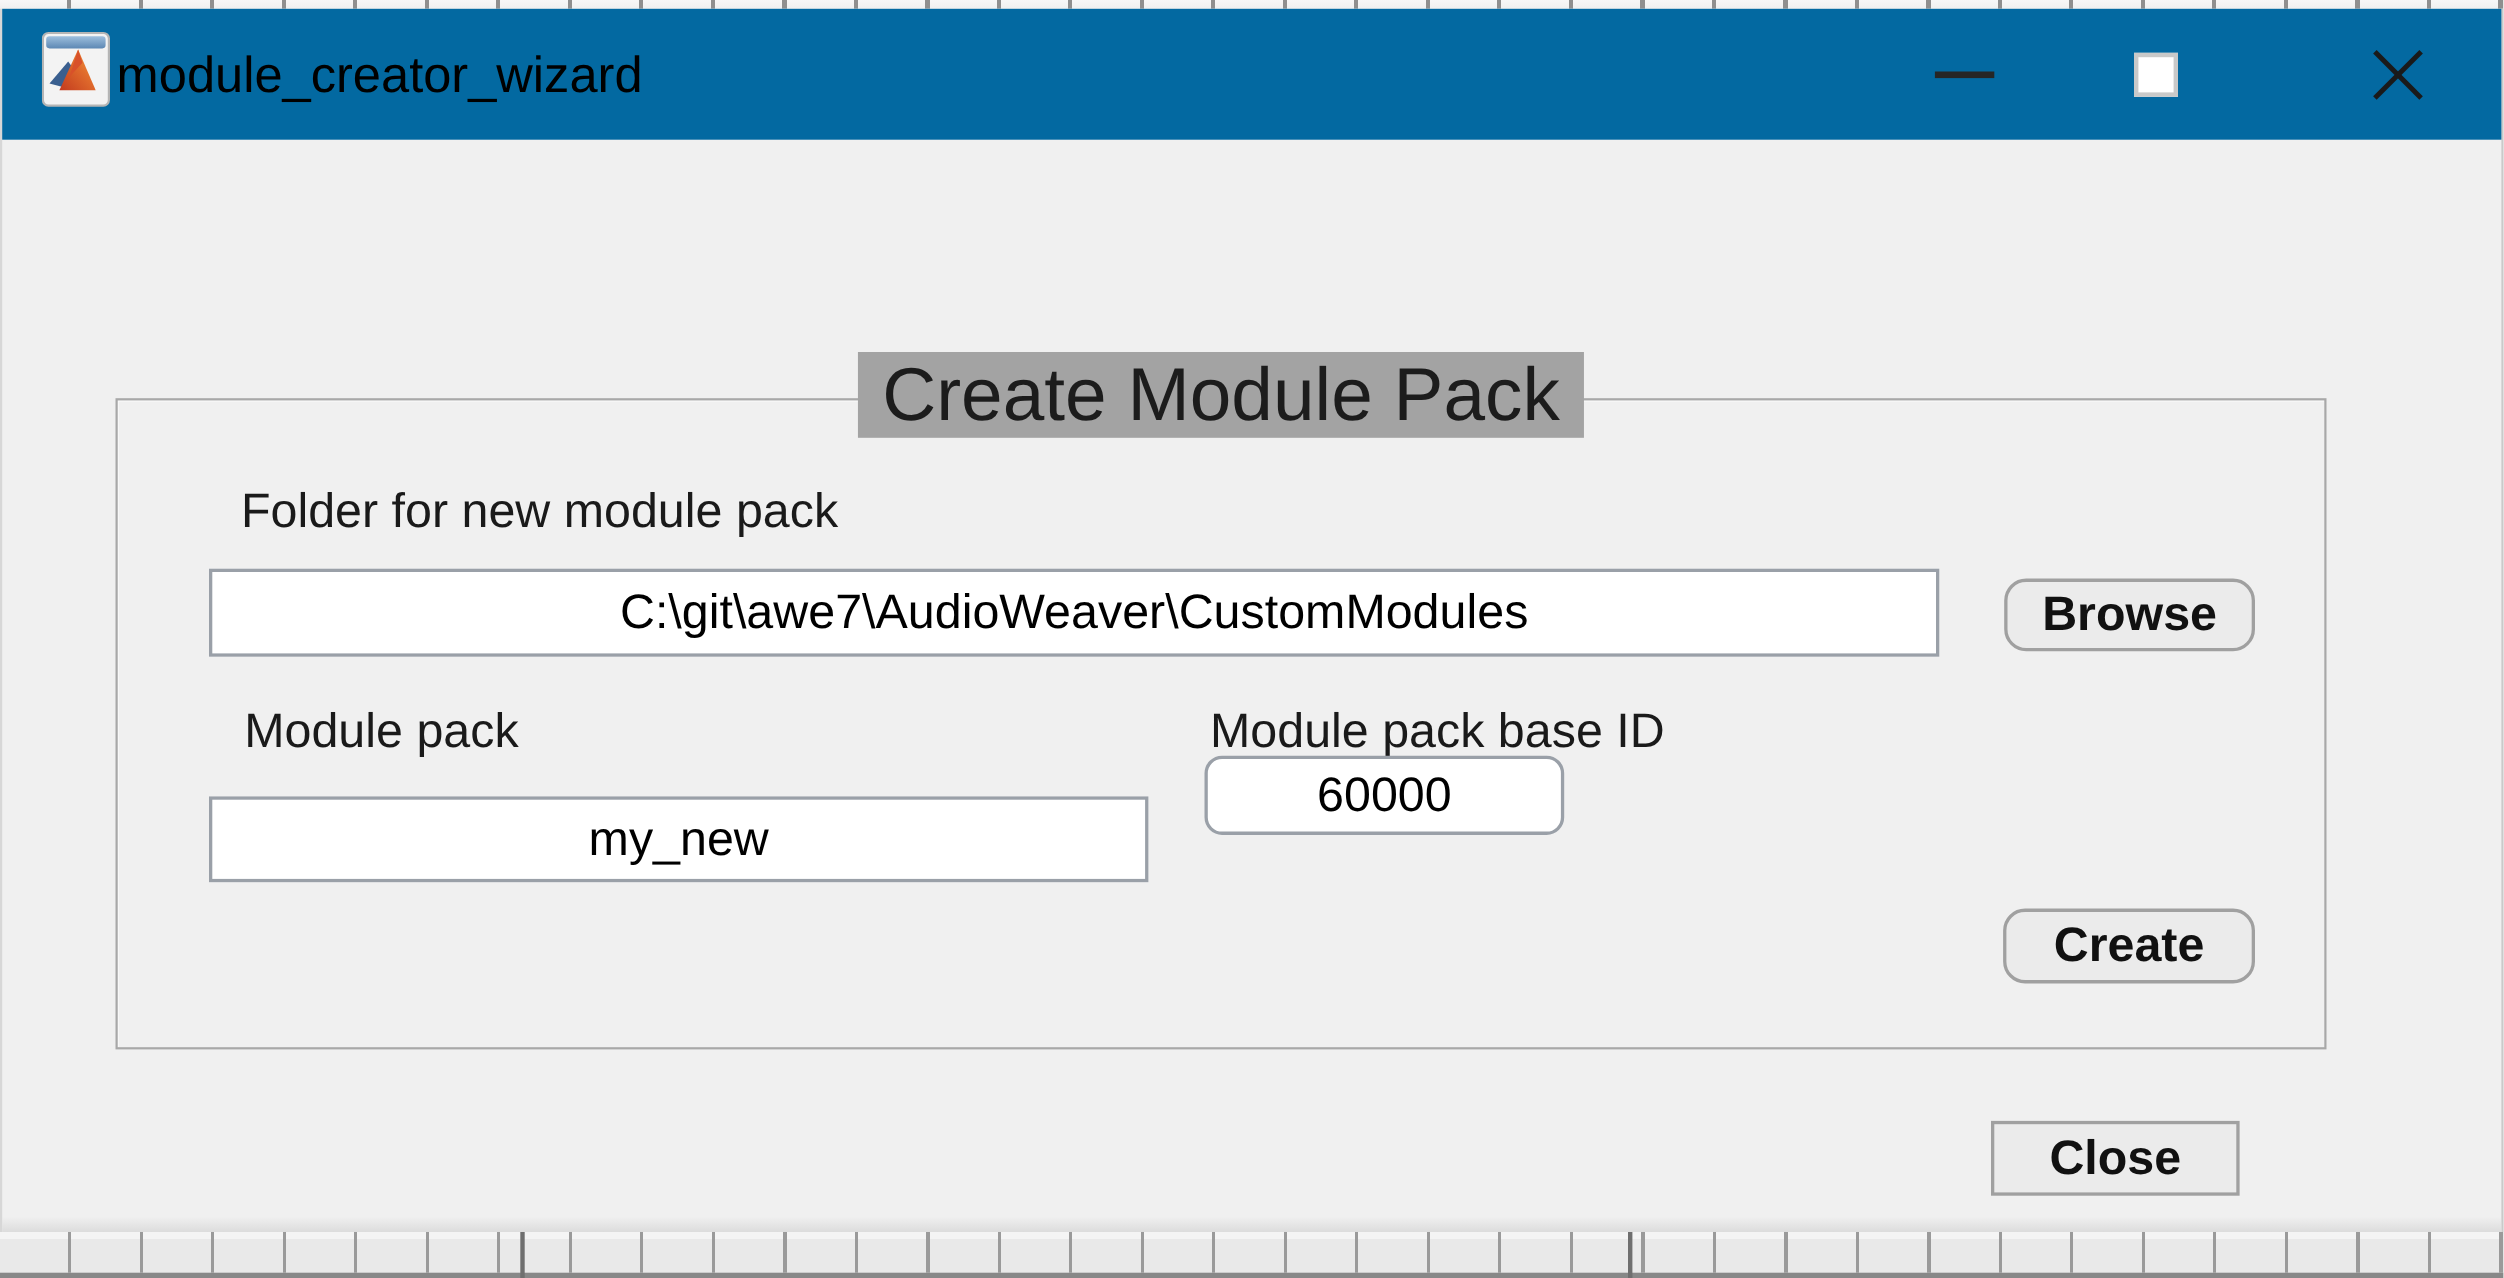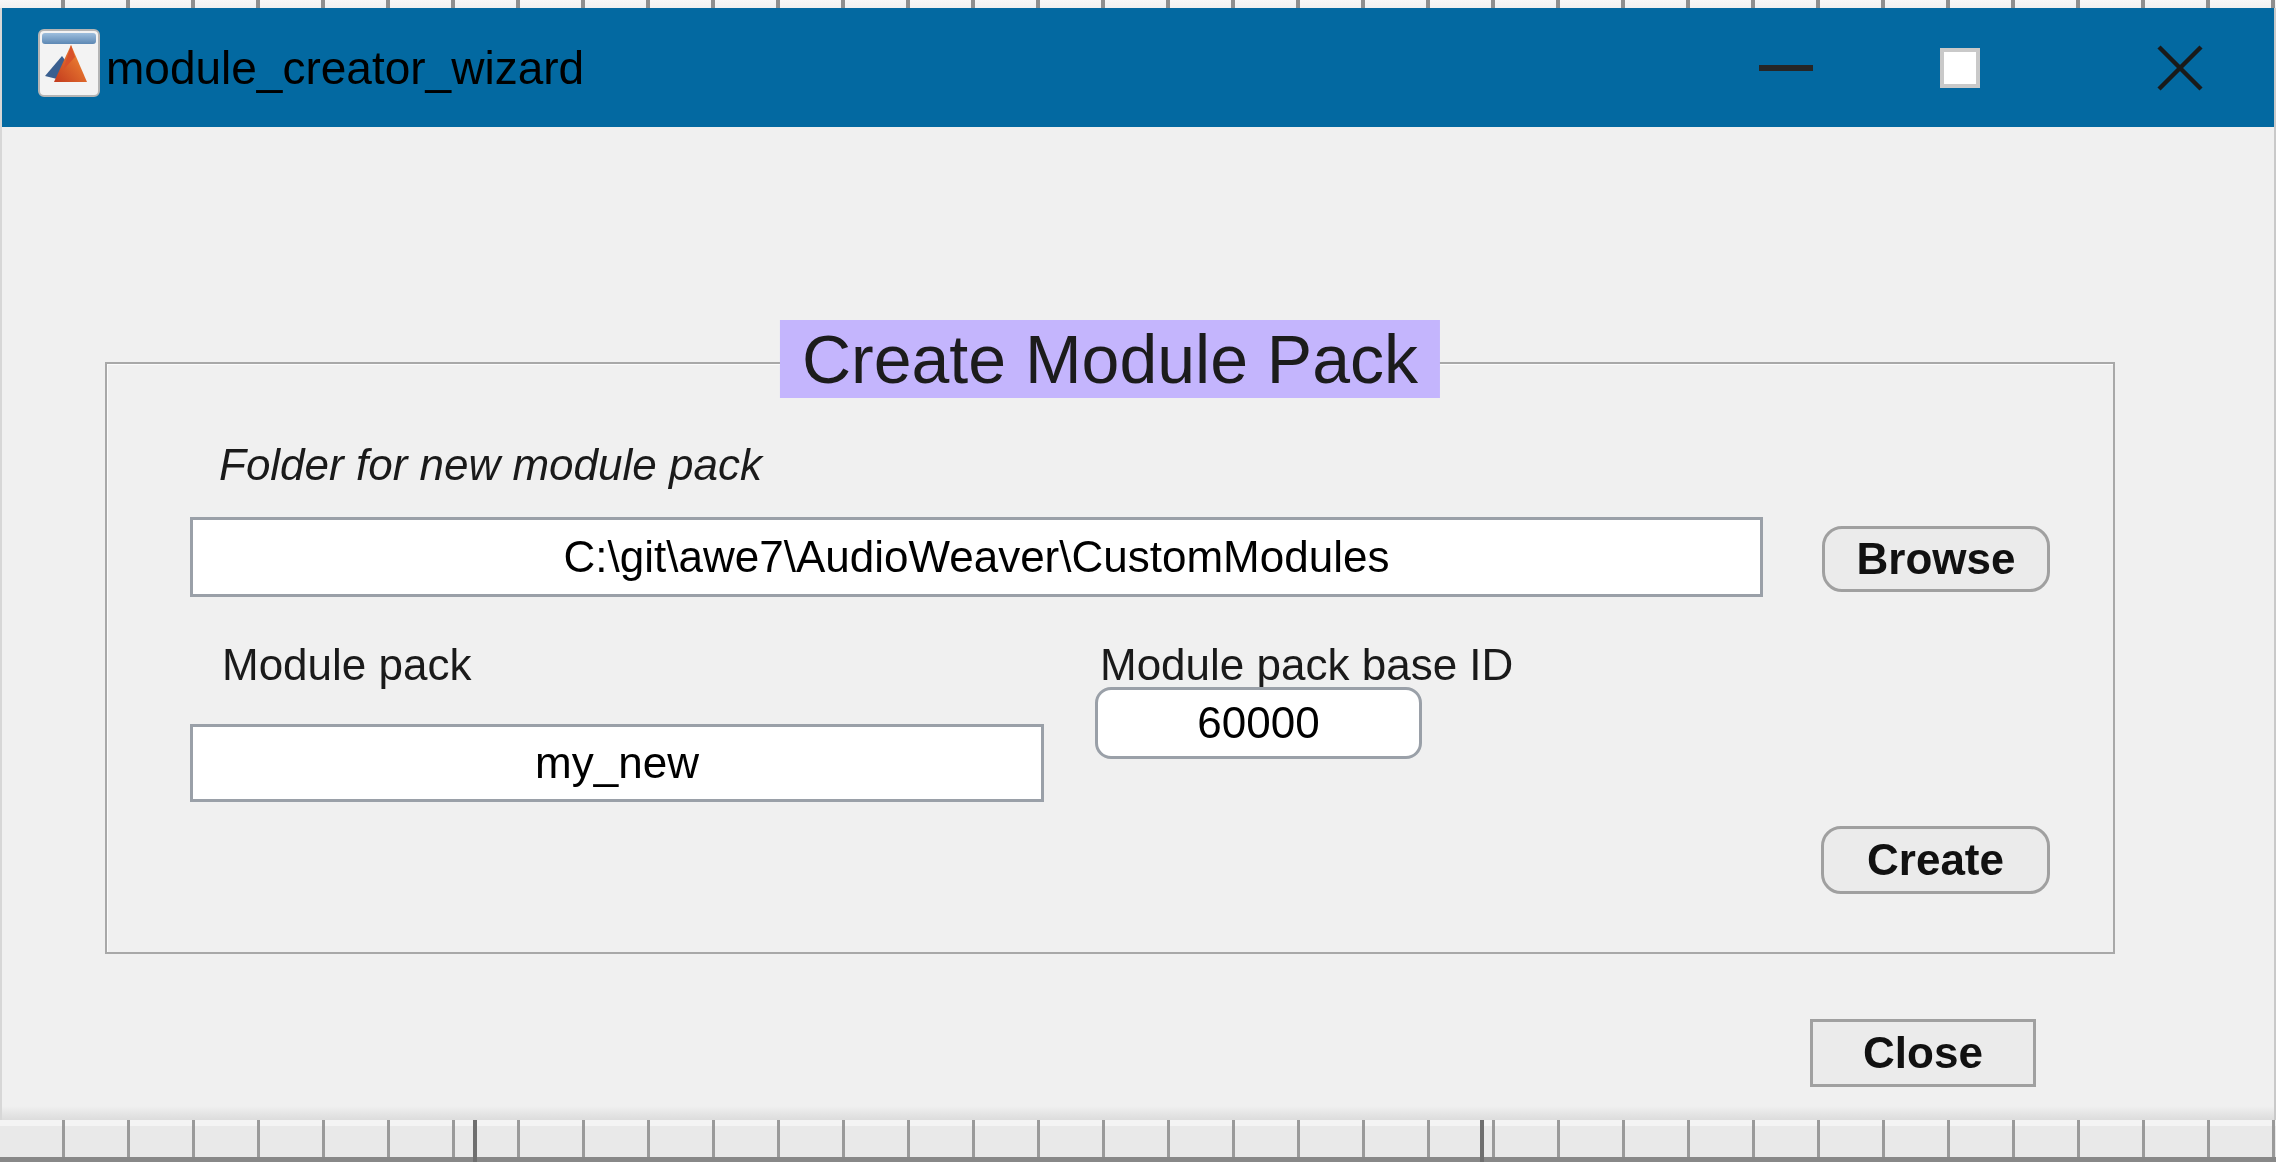--- a/index.html
+++ b/index.html
@@ -71,28 +71,28 @@
   .max-glyph { width: 40px; height: 40px; border: 4px solid #c9c9c9; background: #ffffff; }
 
   
   .groupbox {
     position: absolute; left: 103px; top: 354px; width: 2010px; height: 592px;
     border: 2px solid #a8a8a8;
     box-shadow: inset 1px 1px 0 #fbfbfb;
   }
   .groupbox-title {
     position: absolute; left: 50%; top: -44px; transform: translateX(-50%);
-    background: #c4b5fd; padding: 0 22px;
+    background: #a3a3a3; padding: 0 22px;
     font-size: 68px; color: #1c1c1c; white-space: nowrap;
   }
 
   .field-label {
     position: absolute; font-size: 44px; color: #1a1a1a; white-space: nowrap;
   }
-  .label-folder   { left: 112px; top: 76px; font-style: italic; }
+  .label-folder   { left: 112px; top: 76px; }
   .label-modpack  { left: 115px; top: 276px; }
   .label-baseid   { left: 993px; top: 276px; }
 
   .text-field {
     position: absolute; background: #ffffff;
     border: 3px solid #9aa0a8;
     font-family: "Liberation Sans", sans-serif;
     font-size: 44px; color: #000000; text-align: center;
     padding: 0; outline: none;
   }

